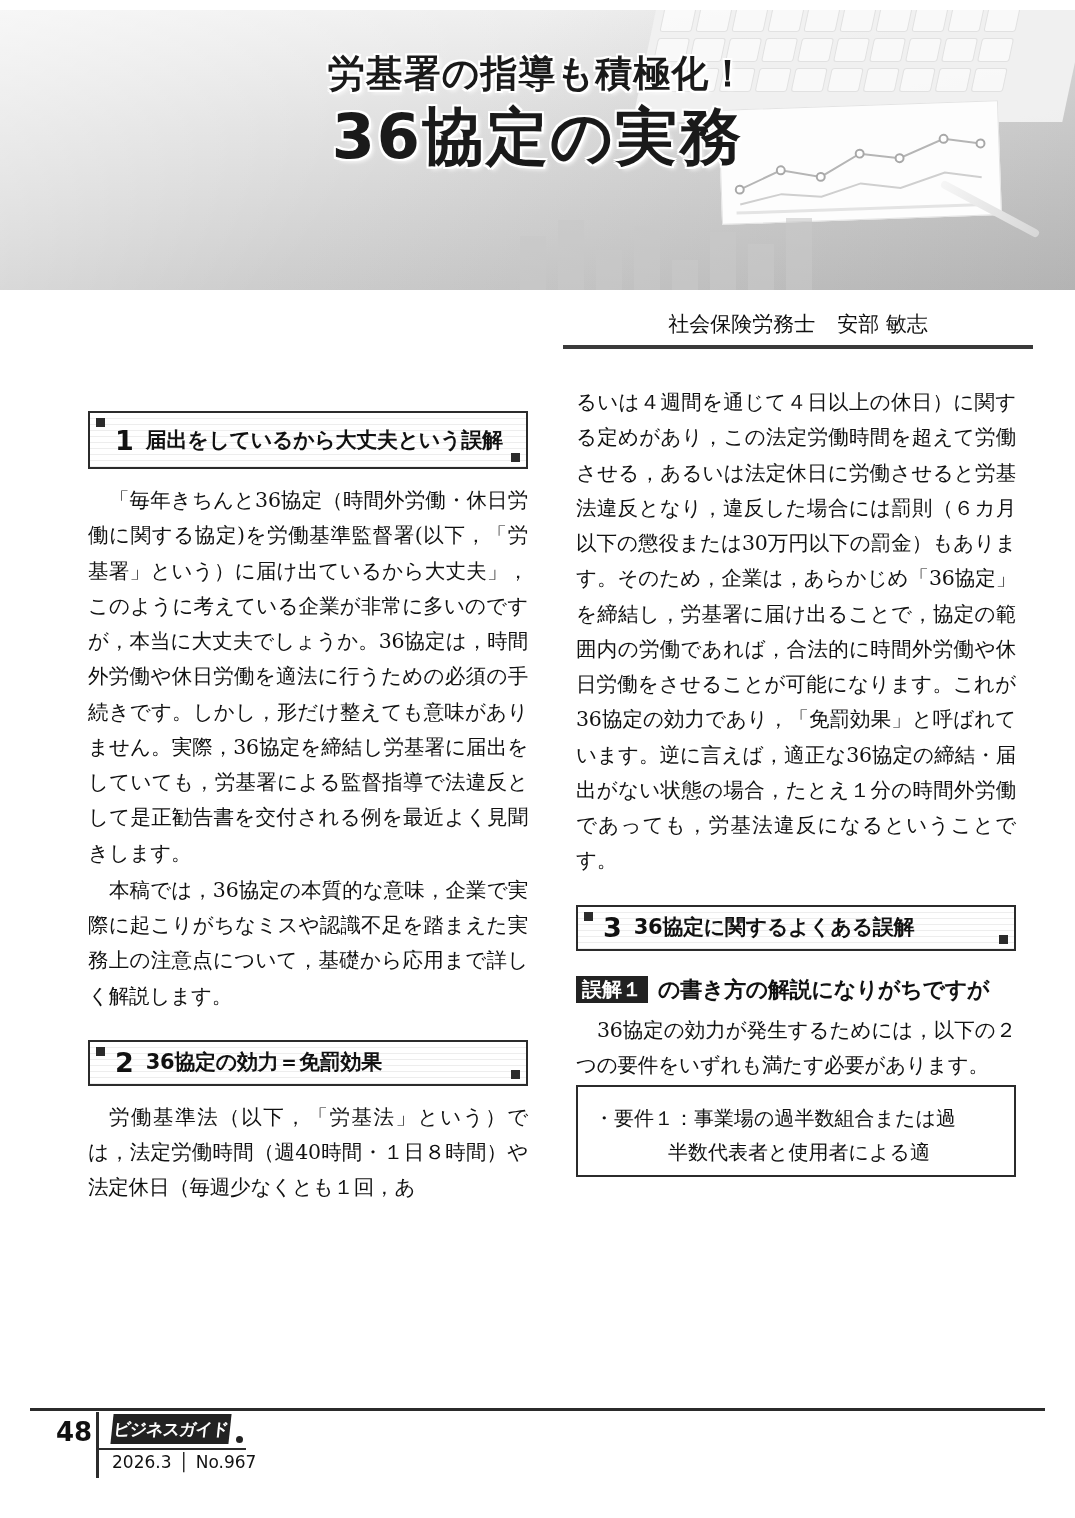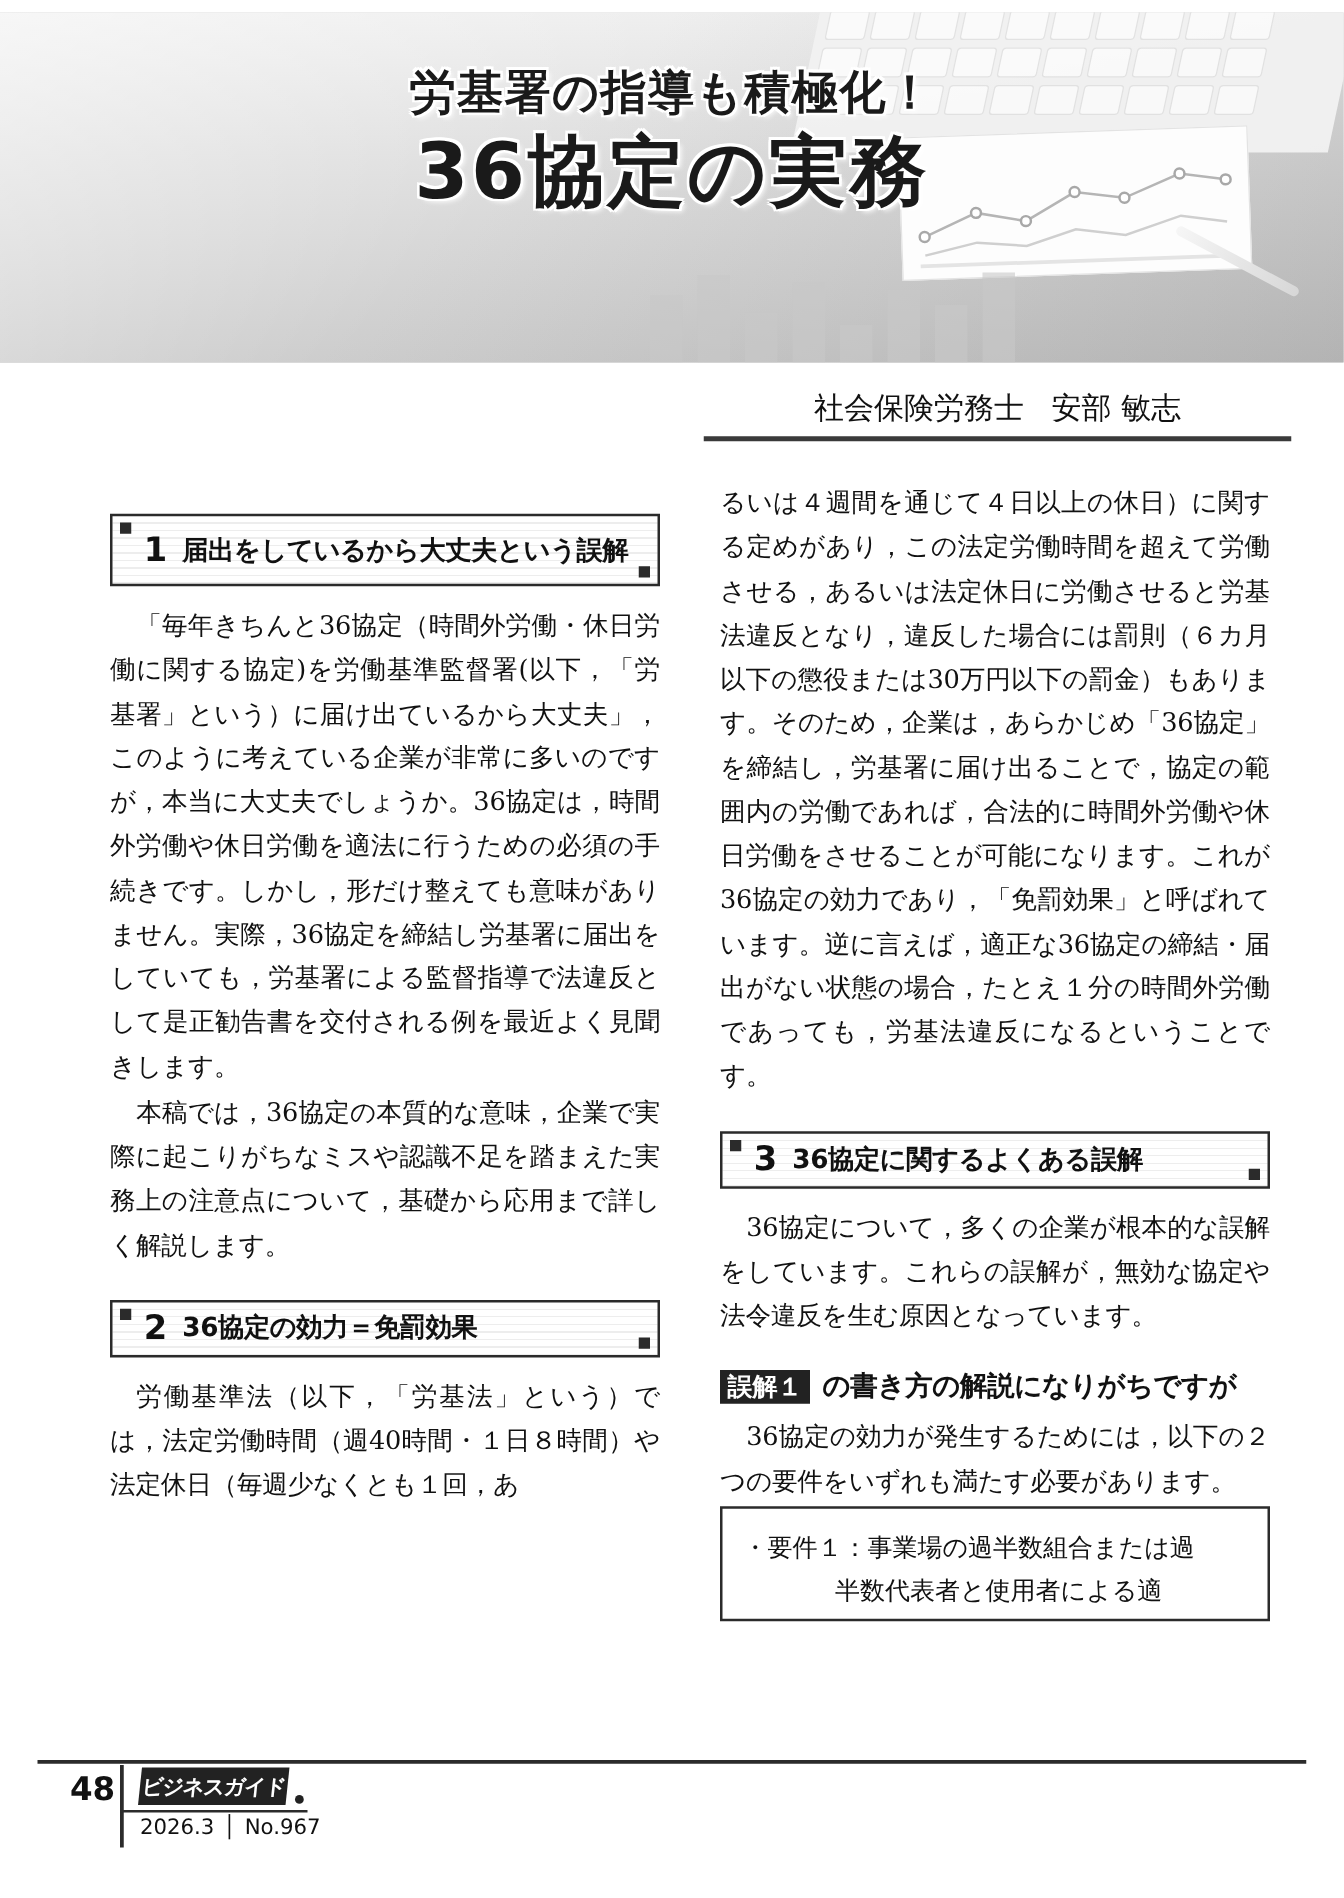--- a/index.html
+++ b/index.html
@@ -88,21 +88,21 @@
   .t-main { font-size: 62px; letter-spacing: 2px; line-height: 1.22; margin-top: 4px; }
   .t-sub { font-size: 45px; letter-spacing: 0px; line-height: 1.2; margin-top: 2px; }
 
   
   .byline {
     position: absolute;
     top: 310px; right: 42px;
     width: 470px;
     text-align: center;
     font-family: "DejaVu Sans", sans-serif;
-    font-size: 24px;
+    font-size: 21px;
     color: #111;
     padding-bottom: 7px;
     border-bottom: 4px solid #3a3a3a;
   }
   .byline .sep { display: inline-block; width: 22px; }
 
   
   .cols {
     position: absolute;
     top: 385px; left: 56px;
@@ -381,21 +381,20 @@
 
   <div class="col col-right">
 
     <p class="body noind">るいは４週間を通じて４日以上の休日）に関する定めがあり，この法定労働時間を超えて労働させる，あるいは法定休日に労働させると労基法違反となり，違反した場合には罰則（６カ月以下の懲役または30万円以下の罰金）もあります。そのため，企業は，あらかじめ「36協定」を締結し，労基署に届け出ることで，協定の範囲内の労働であれば，合法的に時間外労働や休日労働をさせることが可能になります。これが36協定の効力であり，「免罰効果」と呼ばれています。逆に言えば，適正な36協定の締結・届出がない状態の場合，たとえ１分の時間外労働であっても，労基法違反になるということです。</p>
 
     <div class="sec">
       <span class="num">3</span>
       <span class="stxt">36協定に関するよくある誤解</span>
     </div>
 
-    <p class="body">36協定について，多くの企業が根本的な誤解をしています。これらの誤解が，無効な協定や法令違反を生む原因となっています。</p>
 
     <div class="sub-head">
       <span class="tag">誤解１</span>
       <span class="sh-text">の書き方の解説になりがちですが</span>
     </div>
 
     <p class="body">36協定の効力が発生するためには，以下の２つの要件をいずれも満たす必要があります。</p>
 
     <div class="req-box">
       <p>・要件１：事業場の過半数組合または過</p>

